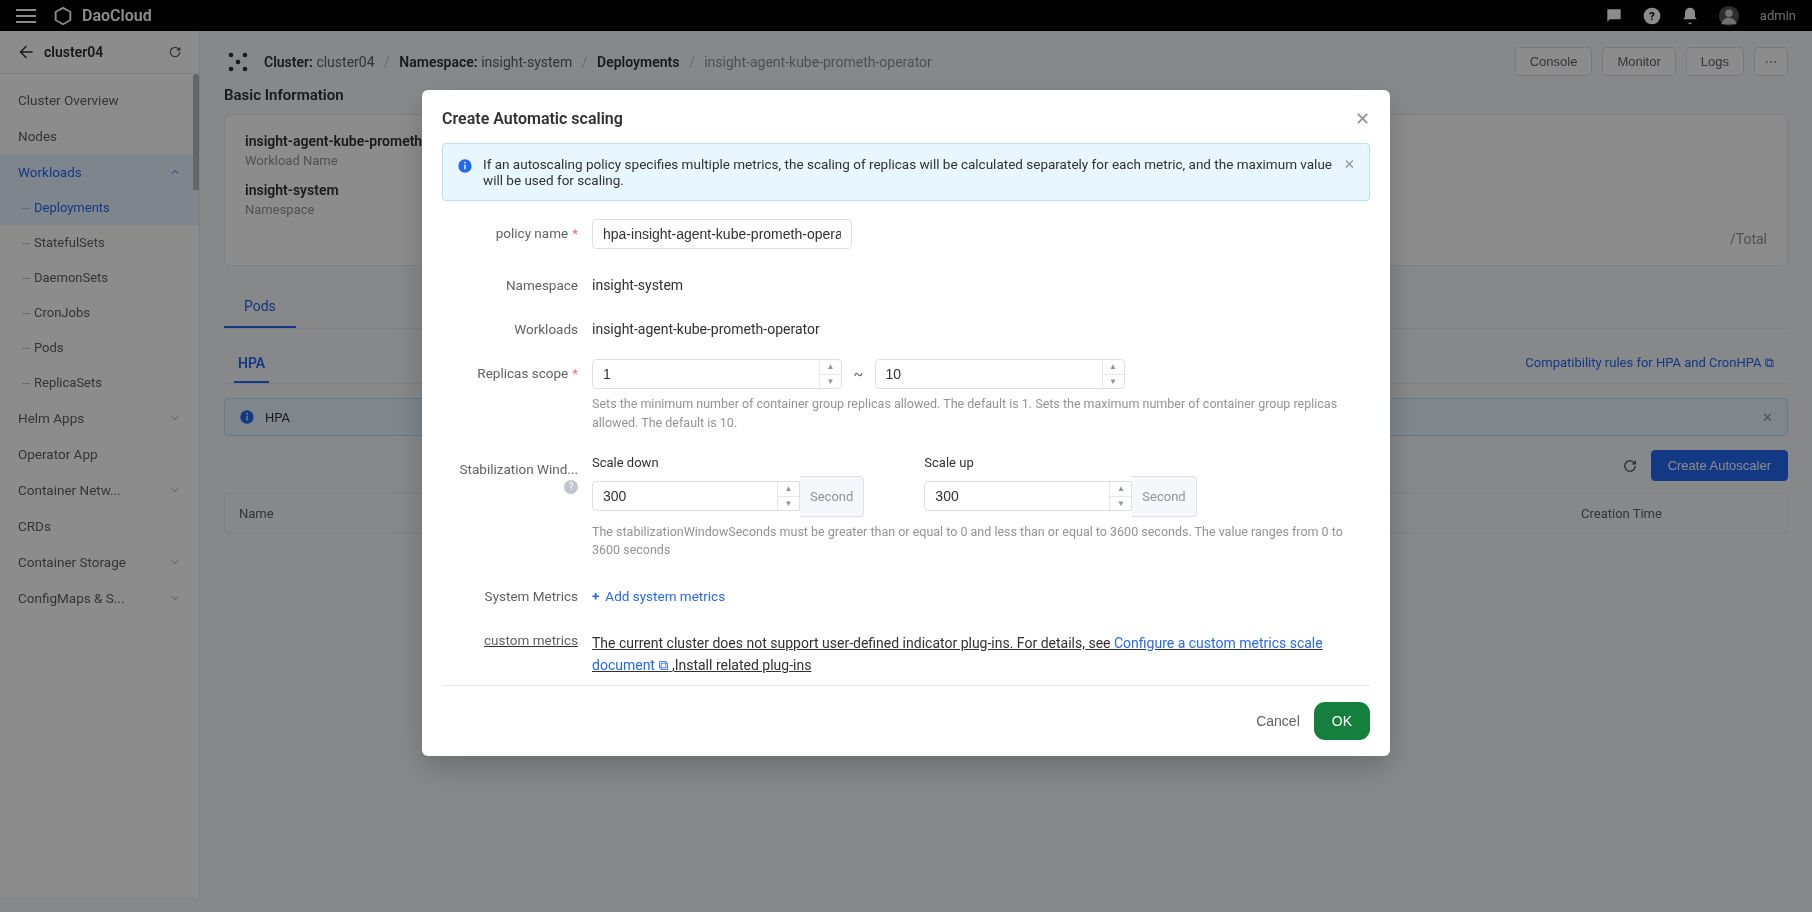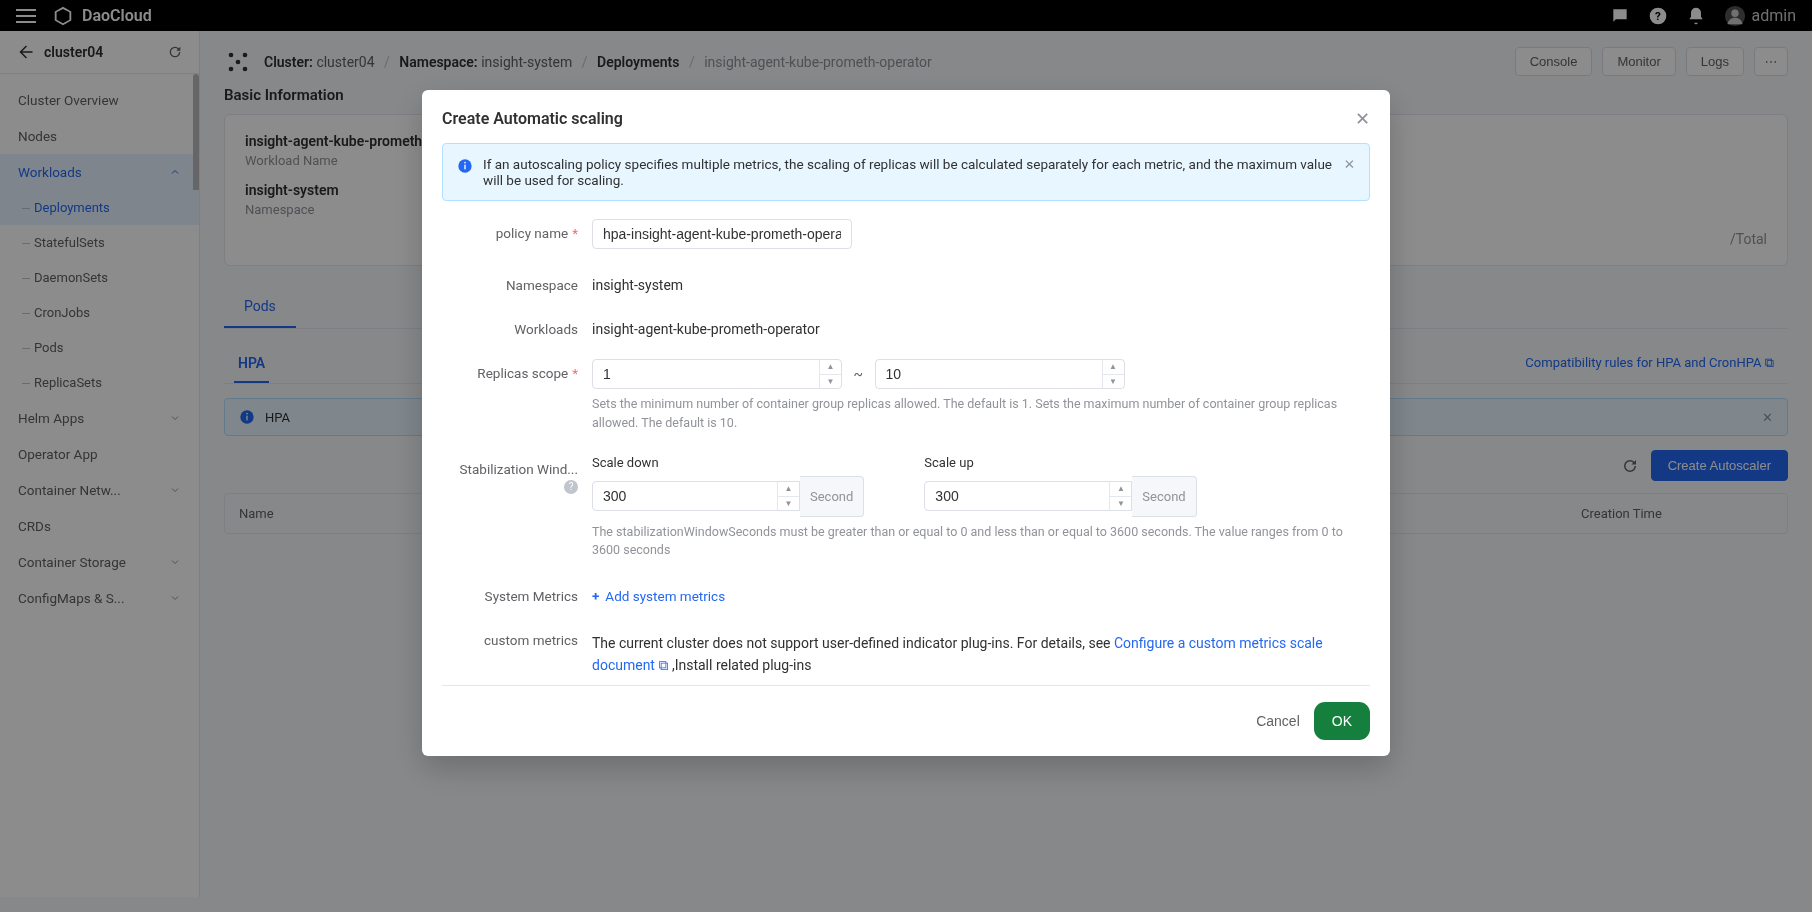--- a/index.html
+++ b/index.html
@@ -6,21 +6,21 @@
 body { font-family: -apple-system, BlinkMacSystemFont, "Segoe UI", Roboto, sans-serif; font-size: 14px; color: #303133; background: #f5f7fa; overflow: hidden; }
 
 
 .top-header { background: #000; color: #fff; height: 31px; display: flex; align-items: center; padding: 0 16px; }
 .hamburger { width: 20px; height: 14px; display: flex; flex-direction: column; justify-content: space-between; margin-right: 16px; cursor: pointer; }
 .hamburger span { height: 2px; background: #fff; }
 .logo { display: flex; align-items: center; font-weight: 600; font-size: 16px; }
 .logo svg { margin-right: 8px; }
 .header-right { margin-left: auto; display: flex; align-items: center; gap: 18px; }
 .header-icon { width: 20px; height: 20px; fill: #ccc; cursor: pointer; }
-.header-user { display: flex; align-items: center; gap: 6px; color: #ccc; font-size: 16px; }
+.header-user { display: flex; align-items: center; gap: 20px; color: #ccc; font-size: 13px; }
 
 
 .main-layout { display: flex; height: calc(100vh - 46px); }
 
 
 .sidebar { width: 200px; background: #fff; border-right: 1px solid #e4e7ed; display: flex; flex-direction: column; }
 .sidebar-header { display: flex; align-items: center; padding: 12px 16px; border-bottom: 1px solid #e4e7ed; }
 .sidebar-header .back { width: 18px; height: 18px; margin-right: 10px; cursor: pointer; }
 .sidebar-header .title { font-weight: 600; flex: 1; }
 .sidebar-header .refresh { cursor: pointer; }
@@ -394,21 +394,21 @@
       <div class="form-row">
         <div class="form-label">System Metrics</div>
         <div class="form-field" style="padding-top:6px;">
           <span class="add-link">
             <span style="font-weight:bold;">+</span>
             <span>Add system metrics</span>
           </span>
         </div>
       </div>
 
-      <div class="form-row" style="margin-bottom:8px;">
+      <div class="form-row" style="margin-bottom:8px;text-decoration:underline;">
         <div class="form-label">custom metrics</div>
         <div class="form-field form-static" style="line-height:1.6;">
           <span>The current cluster does not support user-defined indicator plug-ins. For details, see </span>
           <span class="text-link"><span>Configure a custom metrics scale document</span> ⧉</span>
           <span>,Install related plug-ins</span>
         </div>
       </div>
     </div>
 
     <div class="modal-footer">

